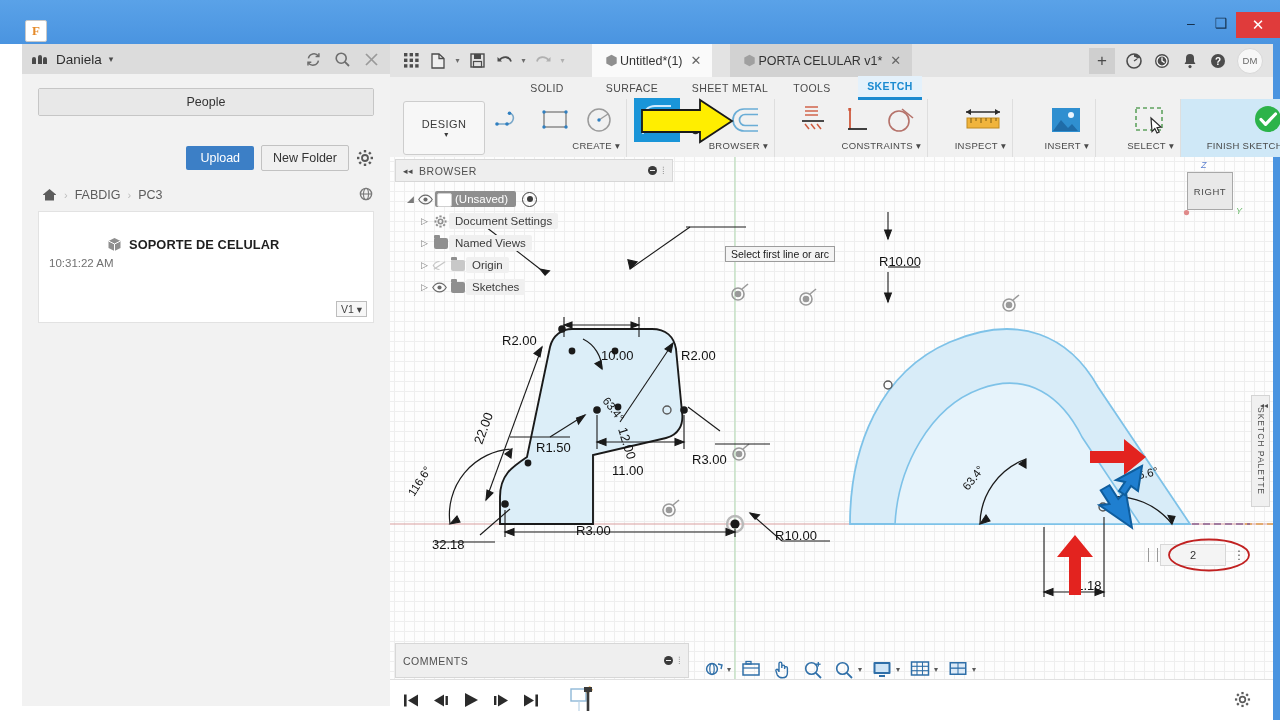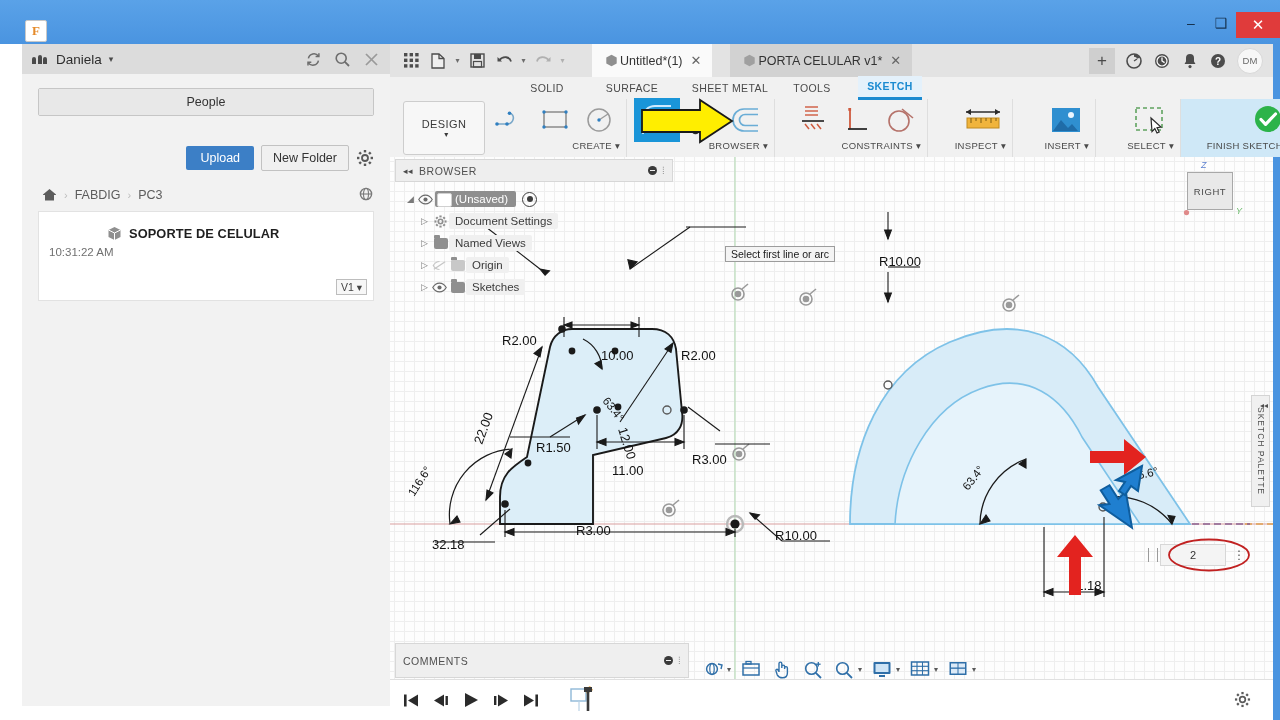--- a/index.html
+++ b/index.html
@@ -55,21 +55,21 @@
   .lp-actions{display:flex;justify-content:flex-end;align-items:center;gap:7px;margin:29px 16px 0 0;}
   .btn-upload{background:#3c7fc6;color:#fff;font-size:12.5px;padding:5px 14px;border-radius:2px;}
   .btn-newfolder{background:#f0f0f0;color:#333;font-size:12.5px;padding:5px 11px;
     border:1px solid #c2c2c2;border-radius:2px;}
   .gear-btn{width:18px;height:18px;color:#5a5a5a;}
 
   .lp-crumbs{display:flex;align-items:center;gap:7px;margin:16px 16px 0 20px;font-size:12.5px;color:#5c5c5c;}
   .crumb-sep{color:#bcbcbc;font-size:11px;}
   .crumb-globe{margin-left:auto;color:#7a7a7a;width:15px;height:15px;}
 
-  .lp-card{margin:9px 16px 0 16px;background:#fff;border:1px solid #e2e2e2;height:60px;position:relative;padding:14px 10px;}
+  .lp-card{margin:9px 16px 0 16px;background:#fff;border:1px solid #e2e2e2;height:60px;position:relative;padding:25px 10px;}
   .card-row{display:flex;align-items:center;gap:7px;padding-left:58px;}
   .card-cube{width:15px;height:15px;}
   .card-title{font-size:12.8px;color:#1f1f1f;font-weight:bold;letter-spacing:.1px;}
   .card-time{font-size:11.5px;color:#707070;margin-top:5px;}
   .card-ver{position:absolute;right:6px;bottom:5px;border:1px solid #bdbdbd;background:#f7f7f7;
     font-size:10.5px;color:#444;padding:1px 4px;display:flex;align-items:center;gap:3px;}
 
   
   .fusion{position:absolute;left:390px;top:44px;width:890px;height:676px;background:#fff;overflow:hidden;}
   .fusion-frame{position:absolute;left:0;top:0;right:0;bottom:0;border-left:1px solid #cfcfcf;}

